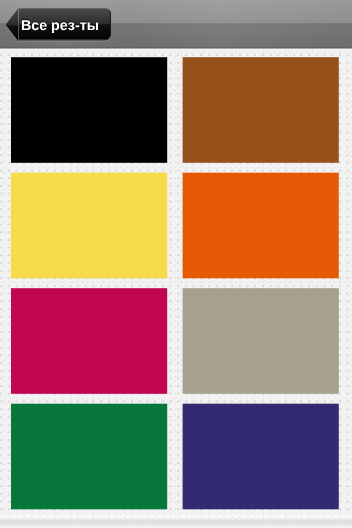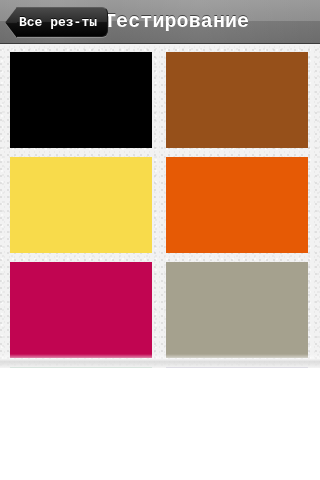--- a/index.html
+++ b/index.html
@@ -4,23 +4,23 @@
 <style>
   html, body {
     margin: 0;
     padding: 0;
     background: #ffffff;
   }
 
   #app {
     position: relative;
     width: 320px;
-    height: 368px;
+    height: 480px;
     overflow: hidden;
-    font-family: Liberation Mono, monospace;
+    font-family: Liberation Sans, sans-serif;
     background-color: #f2f2f2;
     
     background-image:
       radial-gradient(circle at 1px 1px, rgba(170,170,170,0.55) 0.6px, transparent 0.8px),
       radial-gradient(circle at 3px 4px, rgba(200,200,200,0.5) 0.6px, transparent 0.8px),
       radial-gradient(circle at 5px 2px, rgba(150,150,150,0.32) 0.5px, transparent 0.8px),
       radial-gradient(circle at 2px 6px, rgba(255,255,255,0.9) 0.6px, transparent 0.9px);
     background-size: 7px 7px, 9px 9px, 5px 5px, 11px 11px;
   }
 
@@ -150,21 +150,20 @@
 
   <div class="navbar">
 
     <div class="back-button">
       <span class="back-arrow"></span>
       <span class="back-body">
         <span class="back-label">Все рез-ты</span>
       </span>
     </div>
 
-    <div class="nav-title">Тестирование</div>
   </div>
 
   <div class="swatch-grid">
     <div class="swatch" style="background-color: rgb(0, 0, 0);"></div>
     <div class="swatch" style="background-color: rgb(150, 80, 26);"></div>
     <div class="swatch" style="background-color: rgb(248, 219, 75);"></div>
     <div class="swatch" style="background-color: rgb(230, 90, 5);"></div>
     <div class="swatch" style="background-color: rgb(193, 5, 81);"></div>
     <div class="swatch" style="background-color: rgb(165, 161, 142);"></div>
     <div class="swatch" style="background-color: rgb(7, 119, 60);"></div>

